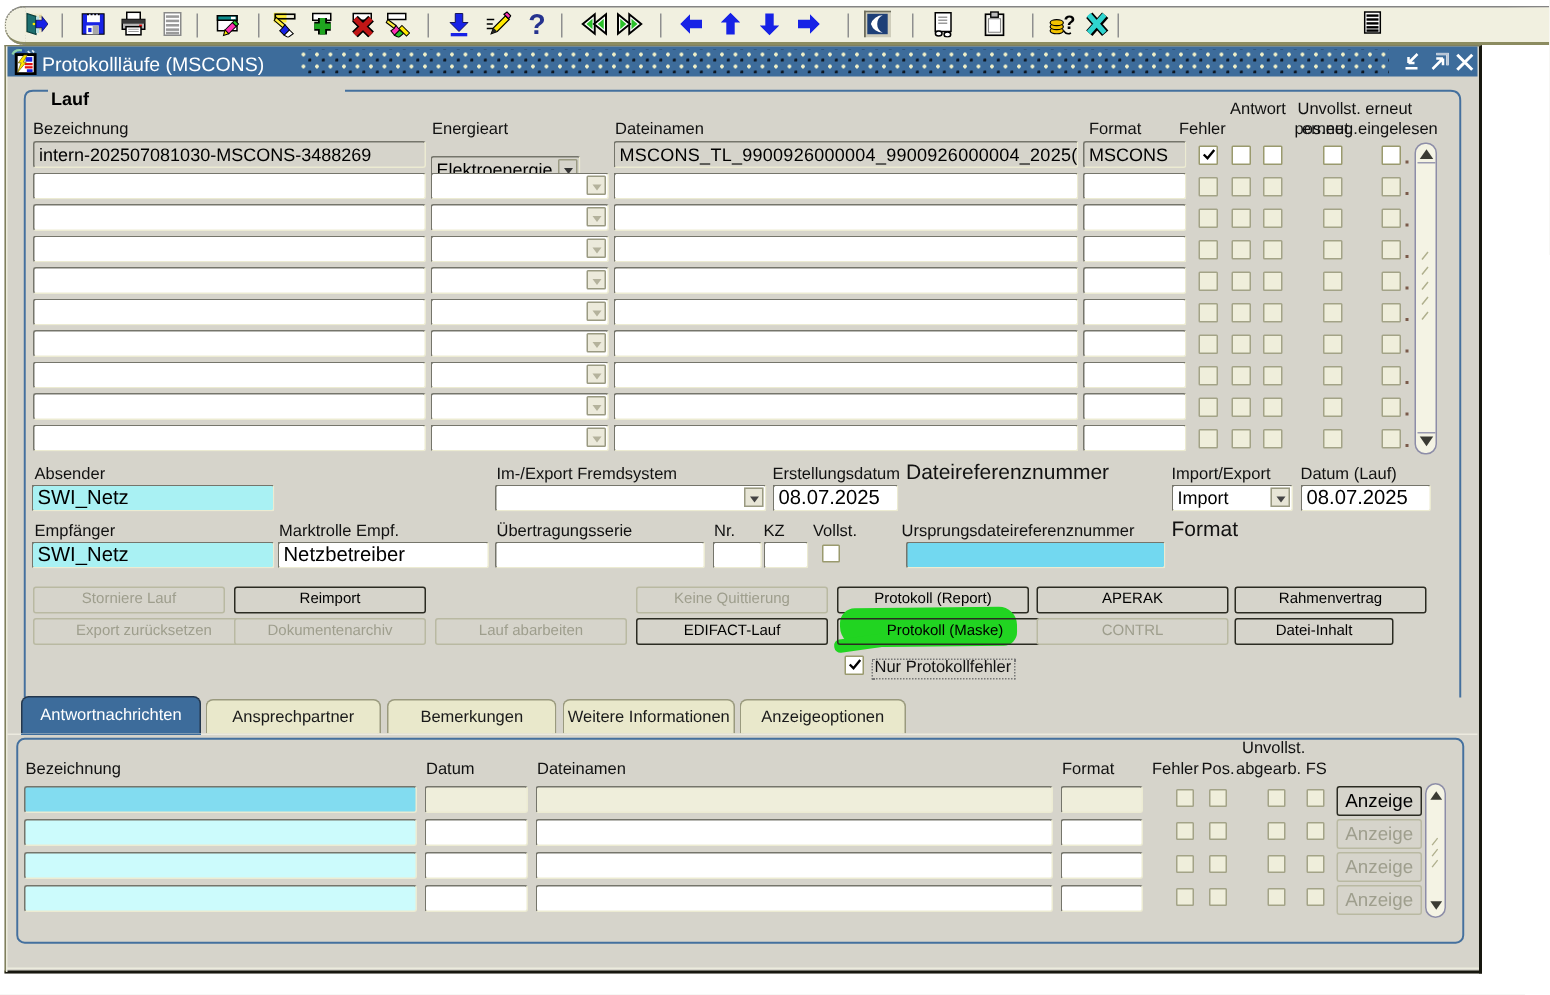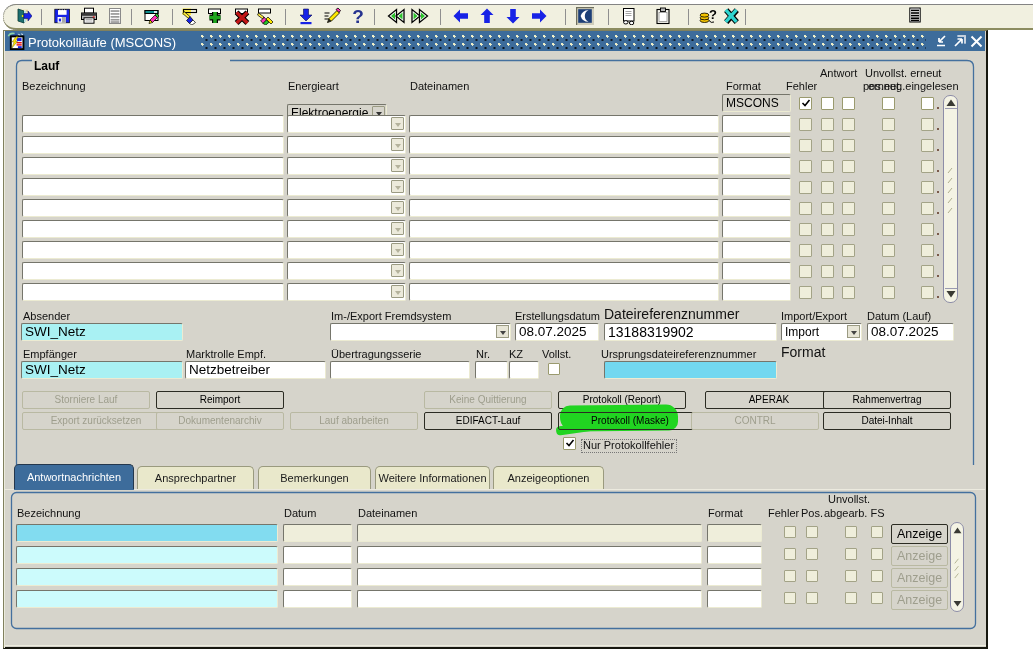--- a/index.html
+++ b/index.html
@@ -202,23 +202,25 @@
 <div class="abs" style="left:34px;top:60px;font-size:12px;font-weight:bold;color:#000;line-height:13px;background:#d6d4cb;padding:0 4px 0 0;">Lauf</div>
 <div class="lbl" style="left:22px;top:81px;">Bezeichnung</div>
 <div class="lbl" style="left:288px;top:81px;">Energieart</div>
 <div class="lbl" style="left:410px;top:81px;">Dateinamen</div>
 <div class="lbl" style="left:726px;top:81px;">Format</div>
 <div class="lbl" style="left:786px;top:81px;">Fehler</div>
 <div class="lbl" style="left:820px;top:68px;">Antwort</div>
 <div class="lbl" style="left:818px;top:81px;margin-left:45px;">pos.neg.</div>
 <div class="lbl" style="left:865px;top:68px;">Unvollst. erneut</div>
 <div class="lbl" style="left:868px;top:81px;">erneut. eingelesen</div>
+<div class="fld" style="left:22px;top:94px;width:262px;background:#d6d4cb;">intern-202507081030-MSCONS-3488269</div>
 <div class="fld" style="left:287px;top:104px;width:100px;background:#d6d4cb;">Elektroenergie<div style="position:absolute;right:1px;top:1px;width:13px;height:13px;background:#d6d4cb;border:1px solid #9a9a82;border-radius:1px;">
         <div style="position:absolute;left:3px;top:5px;width:0;height:0;border-left:3.5px solid transparent;border-right:3.5px solid transparent;border-top:4px solid #333;"></div>
       </div></div>
+<div class="fld" style="left:409px;top:94px;width:310px;background:#d6d4cb;letter-spacing:0.18px;">MSCONS_TL_9900926000004_9900926000004_2025(</div>
 <div class="fld" style="left:722px;top:94px;width:69px;background:#d6d4cb;">MSCONS</div>
 <div class="cb" style="left:799px;top:97px;">
       <svg style="position:absolute;left:1px;top:0px;width:10px;height:10px;" viewBox="0 0 10 10">
         <path d="M1.5 5 L4 7.5 L8.5 2" stroke="#000" stroke-width="1.6" fill="none"></path>
       </svg>
     </div>
 <div class="cb" style="left:821px;top:97px;"></div>
 <div class="cb" style="left:842px;top:97px;"></div>
 <div class="cb" style="left:882px;top:97px;"></div>
 <div class="cb" style="left:921px;top:97px;"></div>
@@ -367,21 +369,20 @@
 <div class="lbl" style="left:604px;top:307px;font-size:14px;line-height:14px;">Dateireferenznummer</div>
 <div class="lbl" style="left:781px;top:311px;">Import/Export</div>
 <div class="lbl" style="left:867px;top:311px;">Datum (Lauf)</div>
 <div class="fld" style="left:21px;top:323px;width:162px;background:#a9f1f3;font-size:13.5px;">SWI_Netz</div>
 <div class="fld" style="left:330px;top:323px;width:181px;background:#fff;">
       <div style="position:absolute;right:1px;top:1px;width:13px;height:13px;background:#e7e5d6;border:1px solid #9a9a82;">
         <div style="position:absolute;left:3px;top:5px;width:0;height:0;border-left:3.5px solid transparent;border-right:3.5px solid transparent;border-top:4px solid #444;"></div>
       </div>
     </div>
 <div class="fld" style="left:515px;top:323px;width:84px;background:#fff;font-size:13.5px;">08.07.2025</div>
-<div class="fld" style="left:604px;top:323px;width:173px;background:#fff;font-size:14px;">13188319902</div>
 <div class="fld" style="left:781px;top:323px;width:81px;background:#fff;">Import<div style="position:absolute;right:1px;top:1px;width:13px;height:13px;background:#e7e5d6;border:1px solid #9a9a82;">
         <div style="position:absolute;left:3px;top:5px;width:0;height:0;border-left:3.5px solid transparent;border-right:3.5px solid transparent;border-top:4px solid #444;"></div>
       </div></div>
 <div class="fld" style="left:867px;top:323px;width:87px;background:#fff;font-size:13.5px;">08.07.2025</div>
 <div class="lbl" style="left:23px;top:349px;">Empfänger</div>
 <div class="lbl" style="left:186px;top:349px;">Marktrolle Empf.</div>
 <div class="lbl" style="left:331px;top:349px;">Übertragungsserie</div>
 <div class="lbl" style="left:476px;top:349px;">Nr.</div>
 <div class="lbl" style="left:509px;top:349px;">KZ</div>
 <div class="lbl" style="left:542px;top:349px;">Vollst.</div>
@@ -391,31 +392,31 @@
 <div class="fld" style="left:185px;top:361px;width:141px;background:#fff;font-size:13.5px;">Netzbetreiber</div>
 <div class="fld" style="left:330px;top:361px;width:140px;background:#fff;"></div>
 <div class="fld" style="left:475px;top:361px;width:33px;background:#fff;"></div>
 <div class="fld" style="left:509px;top:361px;width:30px;background:#fff;"></div>
 <div class="cb" style="left:548px;top:363px;width:12px;height:12px;"></div>
 <div class="fld" style="left:604px;top:361px;width:173px;background:#72d8f0;"></div>
 <div class="btn dis" style="left:22px;top:391px;width:128px;">Storniere Lauf</div>
 <div class="btn" style="left:156px;top:391px;width:128px;">Reimport</div>
 <div class="btn dis" style="left:424px;top:391px;width:128px;">Keine Quittierung</div>
 <div class="btn" style="left:558px;top:391px;width:128px;">Protokoll (Report)</div>
-<div class="btn" style="left:691px;top:391px;width:128px;margin-left:14px;">APERAK</div>
+<div class="btn" style="left:691px;top:391px;width:128px;">APERAK</div>
 <div class="btn" style="left:823px;top:391px;width:128px;">Rahmenvertrag</div>
 <div class="abs" style="left:560px;top:405px;width:118px;height:26px;background:#21d421;border-radius:10px 12px 9px 14px;transform:rotate(-0.6deg);"></div>
 <div class="abs" style="left:556px;top:424px;width:40px;height:9px;background:#21d421;border-radius:4px;transform:rotate(-8deg);"></div>
 <div class="btn dis" style="left:22px;top:412px;width:148px;">Export zurücksetzen</div>
 <div class="btn dis" style="left:156px;top:412px;width:128px;">Dokumentenarchiv</div>
 <div class="btn dis" style="left:290px;top:412px;width:128px;">Lauf abarbeiten</div>
 <div class="btn" style="left:424px;top:412px;width:128px;">EDIFACT-Lauf</div>
 <div class="btn" style="left:558px;top:412px;width:144px;background:transparent;">Protokoll (Maske)</div>
 <div class="btn dis" style="left:691px;top:412px;width:128px;">CONTRL</div>
-<div class="btn" style="left:823px;top:412px;width:128px;">Datei-Inhalt</div>
+<div class="btn" style="left:823px;top:412px;width:106px;">Datei-Inhalt</div>
 <div class="cb" style="left:563px;top:437px;">
       <svg style="position:absolute;left:1px;top:0px;width:10px;height:10px;" viewBox="0 0 10 10">
         <path d="M1.5 5 L4 7.5 L8.5 2" stroke="#000" stroke-width="1.6" fill="none"></path>
       </svg>
     </div>
 <div class="lbl" style="left:581px;top:439px;border:1px dotted #777;padding:0 2px 1px 1px;">Nur Protokollfehler</div>
 <div class="abs" style="left:14px;top:464px;width:120px;height:25px;background:#3d6c9b;border:1px solid #24374d;border-bottom:none;border-radius:5px 5px 0 0;font-size:11px;color:#fff;text-align:center;line-height:24px;">Antwortnachrichten</div>
 <div class="abs" style="left:137px;top:466px;width:117px;height:23px;background:#e9e8cb;border:1px solid #9a9a7e;border-bottom:none;border-radius:5px 5px 0 0;font-size:11px;color:#1a1a1a;text-align:center;line-height:22px;">Ansprechpartner</div>
 <div class="abs" style="left:258px;top:466px;width:113px;height:23px;background:#e9e8cb;border:1px solid #9a9a7e;border-bottom:none;border-radius:5px 5px 0 0;font-size:11px;color:#1a1a1a;text-align:center;line-height:22px;">Bemerkungen</div>
 <div class="abs" style="left:375px;top:466px;width:115px;height:23px;background:#e9e8cb;border:1px solid #9a9a7e;border-bottom:none;border-radius:5px 5px 0 0;font-size:11px;color:#1a1a1a;text-align:center;line-height:22px;">Weitere Informationen</div>

